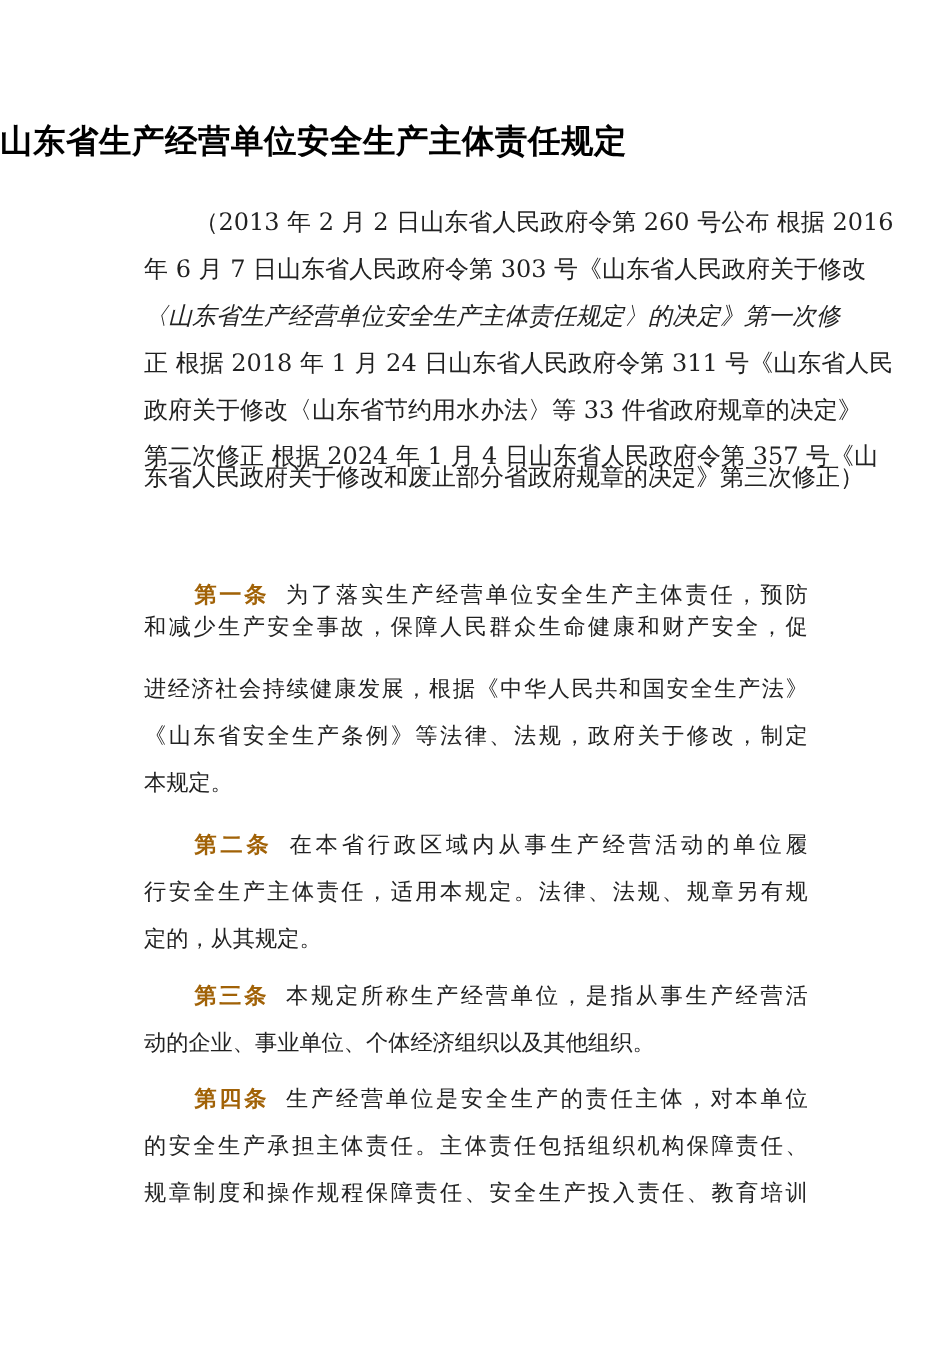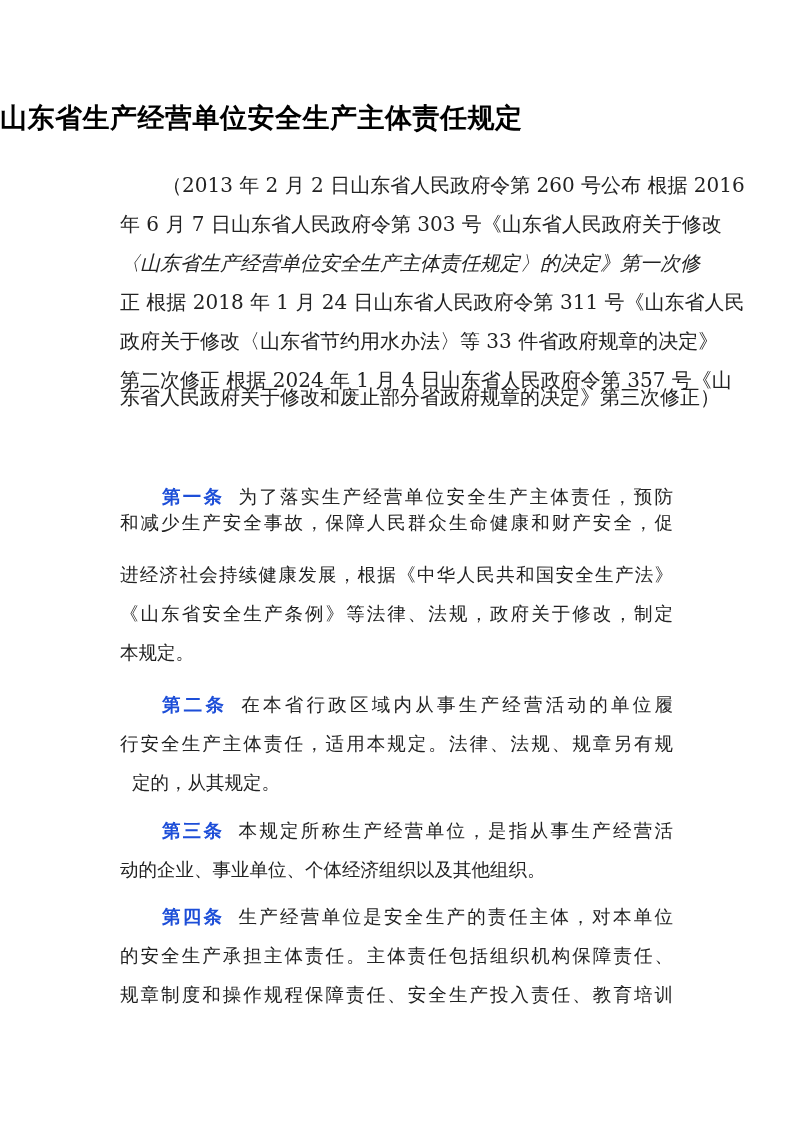--- a/index.html
+++ b/index.html
@@ -1,21 +1,21 @@
 <!DOCTYPE html>
 <html><head>
 <meta charset="utf-8">
 <style>
   html, body { margin:0; padding:0; background:#ffffff; }
   body { width:793px; height:1122px; position:relative; overflow:hidden; font-family:"DejaVu Serif", "Liberation Serif", serif; color:#111; }
   .title { position:absolute; top:100px; left:0; width:793px; text-align:left; font-size:27px; font-weight:bold; font-family:"DejaVu Sans", "Liberation Sans", sans-serif; letter-spacing:0.5px; color:#000; }
   .line { position:absolute; left:120px; width:553px; font-size:20px; line-height:20px; white-space:nowrap; text-align:justify; text-align-last:justify; color:#222; }
   .body-line { position:absolute; left:120px; width:553px; font-size:18.5px; line-height:22px; white-space:nowrap; text-align:justify; text-align-last:justify; color:#222; }
   .body-line.last { text-align-last:left; }
-  .art { font-weight:bold; font-family:Liberation Mono, monospace; color:#1d4ed8; margin-right:14px; }
+  .art { font-weight:bold; font-family:Liberation Mono, monospace; color:#a16207; margin-right:14px; }
   .indent { padding-left:42px; width:511px; }
 </style>
 </head>
 <body>
 
 <div>
   <div class="title">山东省生产经营单位安全生产主体责任规定</div>
 
   <div>
     <div class="line indent" style="top:175px;">（2013 年 2 月 2 日山东省人民政府令第 260 号公布 根据 2016</div>
@@ -31,21 +31,21 @@
     <div class="body-line indent" style="top:486px;"><span class="art">第一条</span><span>为了落实生产经营单位安全生产主体责任，预防</span></div>
     <div class="body-line" style="top:512px;">和减少生产安全事故，保障人民群众生命健康和财产安全，促</div>
     <div class="body-line" style="top:564px;">进经济社会持续健康发展，根据《中华人民共和国安全生产法》</div>
     <div class="body-line" style="top:603px;">《山东省安全生产条例》等法律、法规，政府关于修改，制定</div>
     <div class="body-line last" style="top:642px;">本规定。</div>
   </div>
 
   <div>
     <div class="body-line indent" style="top:694px;"><span class="art">第二条</span><span>在本省行政区域内从事生产经营活动的单位履</span></div>
     <div class="body-line" style="top:733px;">行安全生产主体责任，适用本规定。法律、法规、规章另有规</div>
-    <div class="body-line last" style="top:772px;margin-left:12px;">定的，从其规定。</div>
+    <div class="body-line last" style="top:772px;">定的，从其规定。</div>
   </div>
 
   <div>
     <div class="body-line indent" style="top:820px;"><span class="art">第三条</span><span>本规定所称生产经营单位，是指从事生产经营活</span></div>
     <div class="body-line last" style="top:859px;">动的企业、事业单位、个体经济组织以及其他组织。</div>
   </div>
 
   <div>
     <div class="body-line indent" style="top:906px;"><span class="art">第四条</span><span>生产经营单位是安全生产的责任主体，对本单位</span></div>
     <div class="body-line" style="top:945px;">的安全生产承担主体责任。主体责任包括组织机构保障责任、</div>

